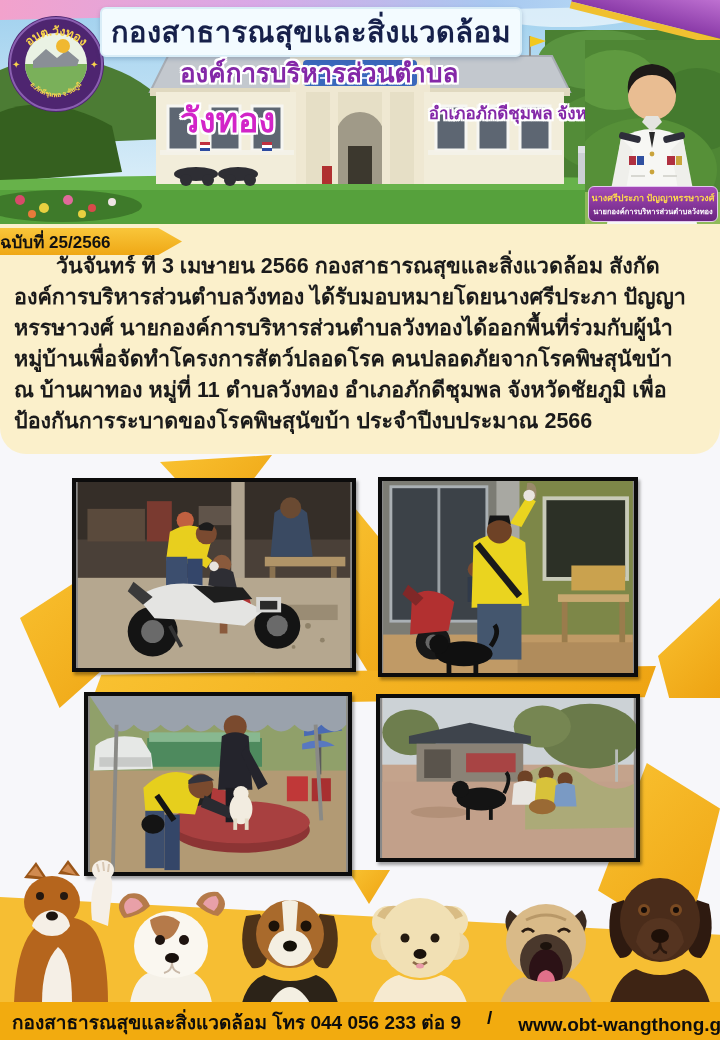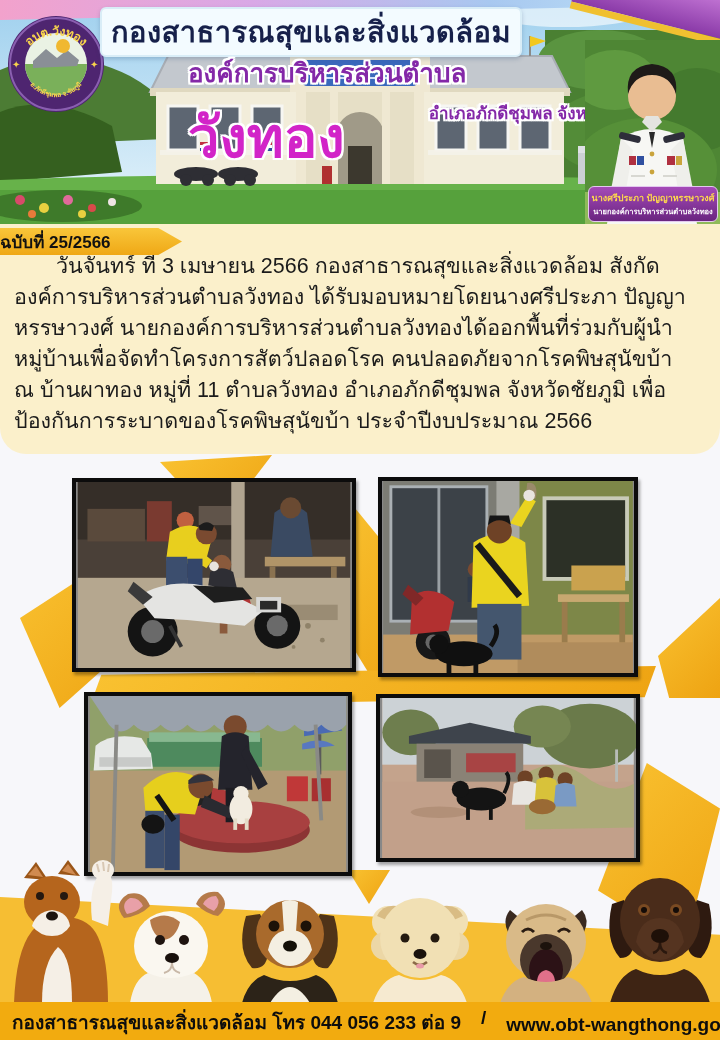--- a/index.html
+++ b/index.html
@@ -36,21 +36,21 @@
   }
   .outline-white{
     text-shadow:-2px -2px 0 #fff,2px -2px 0 #fff,-2px 2px 0 #fff,2px 2px 0 #fff,
                 -2px 0 0 #fff,2px 0 0 #fff,0 -2px 0 #fff,0 2px 0 #fff;
   }
   .org-line{
     position:absolute;left:178px;top:52px;width:404px;
     display:flex;align-items:baseline;justify-content:center;white-space:nowrap;flex-direction:column;
   }
   .org-prefix{font-size:26px;font-weight:800;color:#8428a8;}
-  .org-highlight{font-size:56px;font-weight:800;color:#d224c8;margin-left:10px;}
+  .org-highlight{font-size:34px;font-weight:800;color:#d224c8;margin-left:2px;}
   .org-location{
     position:absolute;left:400px;top:99px;width:280px;text-align:center;
     font-size:17px;font-weight:800;color:#8428a8;white-space:nowrap;
   }
   .portrait{position:absolute;left:585px;top:40px;width:135px;height:184px;}
   .portrait svg{width:100%;height:100%;display:block;}
   .nameplate{
     position:absolute;left:588px;top:186px;width:128px;height:34px;
     background:linear-gradient(180deg,#a54ab8,#6a2580);
     border:1px solid #e3c8ef;border-radius:6px;
@@ -66,21 +66,21 @@
     display:flex;align-items:center;box-sizing:border-box;
   }
   .issue-banner span{font-size:17px;font-weight:800;color:#111;white-space:nowrap;}
   
   .article-panel{
     position:absolute;left:0;top:224px;width:720px;height:230px;
     background:#fbf0cb;border-radius:0 0 26px 26px;box-sizing:border-box;
   }
   .article-panel p{
     margin:0;padding:27px 28px 0 14px;
-    font-size:21.5px;line-height:31px;font-weight:400;color:#1b1b1b;
+    font-size:21.5px;line-height:31px;font-weight:700;color:#1b1b1b;
     text-indent:42px;
   }
   
   .deco{position:absolute;z-index:1;background:linear-gradient(135deg,#f9c231,#eea312);}
   .deco-1{left:160px;top:455px;width:112px;height:70px;clip-path:polygon(0 10%,100% 0,52% 100%);}
   .deco-2{left:20px;top:558px;width:132px;height:150px;clip-path:polygon(70% 0,100% 45%,30% 100%,0 40%);}
   .deco-3{left:330px;top:500px;width:92px;height:200px;clip-path:polygon(20% 0,100% 45%,60% 100%,0 55%);}
   .deco-4{left:90px;top:666px;width:566px;height:40px;clip-path:polygon(2% 22%,100% 0,98% 78%,0 100%);}
   .deco-5{left:598px;top:763px;width:122px;height:182px;clip-path:polygon(40% 0,100% 25%,72% 100%,0 70%);}
   .deco-6{left:348px;top:870px;width:42px;height:34px;clip-path:polygon(0 0,100% 0,50% 100%);}
@@ -106,21 +106,21 @@
   .puppy-1{left:-6px;top:858px;width:150px;height:145px;}
   .puppy-2{left:112px;top:888px;width:120px;height:115px;}
   .puppy-3{left:230px;top:878px;width:120px;height:125px;}
   .puppy-4{left:355px;top:882px;width:130px;height:121px;}
   .puppy-5{left:486px;top:884px;width:120px;height:119px;}
   .puppy-6{left:598px;top:858px;width:125px;height:145px;}
   
   .footer{
     position:absolute;left:0;top:1002px;width:720px;height:38px;z-index:6;
     background:#f2ab0f;
-    display:flex;align-items:flex-start;padding:5px 0 0 12px;box-sizing:border-box;gap:20px;
+    display:flex;align-items:flex-start;padding:5px 0 0 12px;box-sizing:border-box;gap:26px;
   }
   .footer span{font-size:19px;font-weight:800;color:#0d0d0d;white-space:nowrap;}
   .footer .footer-url{margin-top:7px;}
 </style>
 </head>
 <body>
 
 <div class="poster">
 
   <header class="header">

